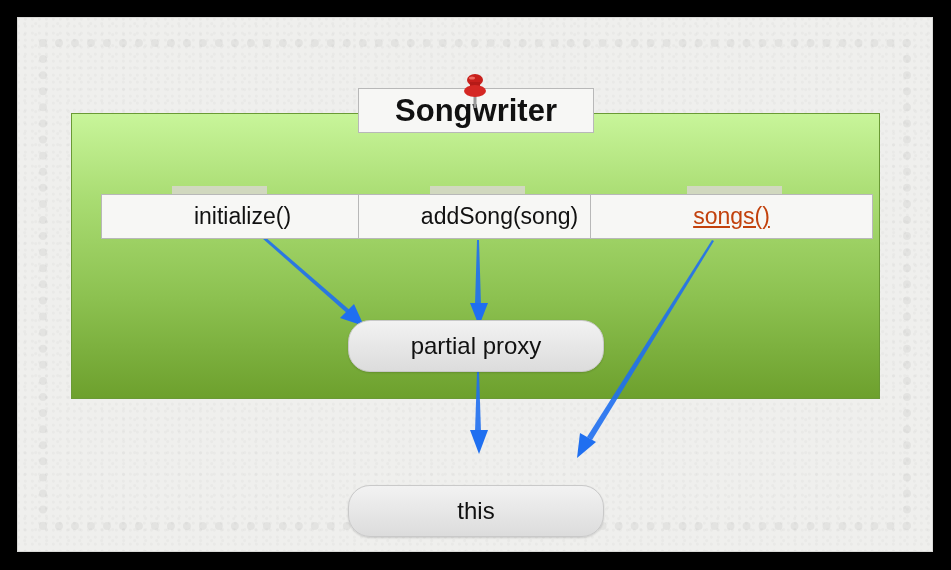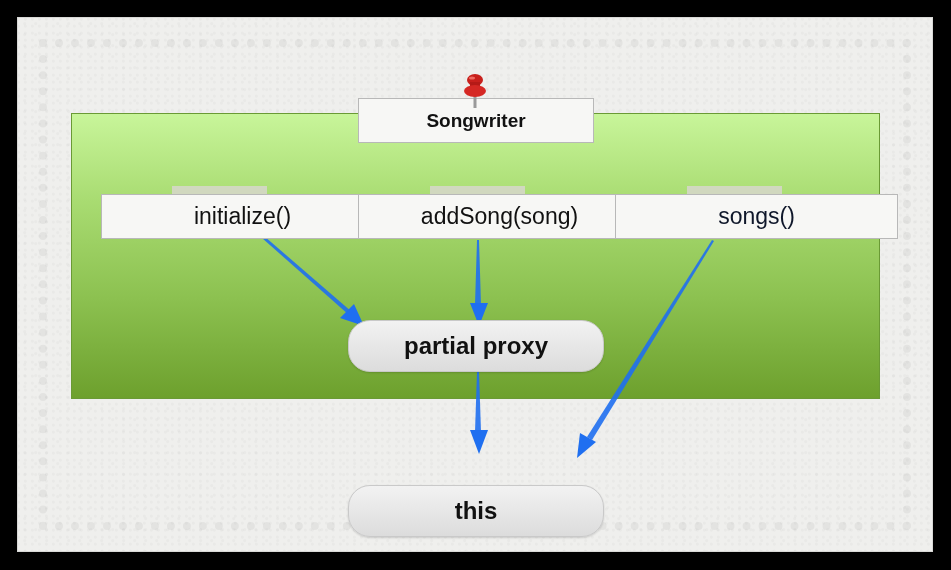--- a/index.html
+++ b/index.html
@@ -23,34 +23,33 @@
     .green-panel {
       position: absolute; left: 71px; top: 113px; width: 809px; height: 286px;
       background: linear-gradient(to bottom, #c8f59a 0%, #a9dc72 30%, #8cc150 65%, #6da02d 100%);
       border: 1px solid #6a9a35; box-sizing: border-box;
     }
     .card {
       position: absolute; background: #f7f7f5; border: 1px solid #b8b8b8;
       box-sizing: border-box; display: flex; align-items: center; justify-content: center;
       color: #111; font-size: 23px;
     }
-    .title-card { left: 358px; top: 98px; width: 236px; height: 45px; font-weight: bold; font-size: 19px; }
+    .title-card { left: 358px; top: 88px; width: 236px; height: 45px; font-weight: bold; font-size: 31px; }
     .method-card { top: 194px; width: 283px; height: 45px; }
     .tape {
       position: absolute; height: 12px; background: rgba(215,215,205,0.85);
       top: 186px; width: 95px;
     }
     .pill {
       position: absolute; left: 348px; width: 256px; height: 52px; border-radius: 22px;
       background: linear-gradient(to bottom, #f2f2f2 0%, #dcdcdc 100%);
       border: 1px solid #c9c9c9; box-sizing: border-box;
       display: flex; align-items: center; justify-content: center;
       font-size: 24px; color: #111;
       box-shadow: 0 1px 2px rgba(0,0,0,0.15);
-      font-weight: bold;
     }
     svg.arrows { position: absolute; left: 0; top: 0; }
     .pin { position: absolute; left: 463px; top: 72px; width: 24px; height: 40px; }
   </style>
 </head>
 <body>
 
 <div class="slide">
   <div class="border-band"></div>
 </div>
@@ -101,21 +100,21 @@
 <div class="tape" style="left:172px;"></div>
 <div class="tape" style="left:430px;"></div>
 <div class="tape" style="left:687px;"></div>
 
 <div class="card method-card" style="left:101px;">
   <span>initialize()</span>
 </div>
 <div class="card method-card" style="left:358px;">
   <span>addSong(song)</span>
 </div>
-<div class="card method-card" style="left:615px; color:#0f172a;">
+<div class="card method-card" style="left:590px; color:#c2410c;text-decoration:underline;">
   <span>songs()</span>
 </div>
 
 <div class="pill" style="top:320px;">
   <span>partial proxy</span>
 </div>
 <div class="pill" style="top:449px;margin-top:36px;">
   <span>this</span>
 </div>
 

